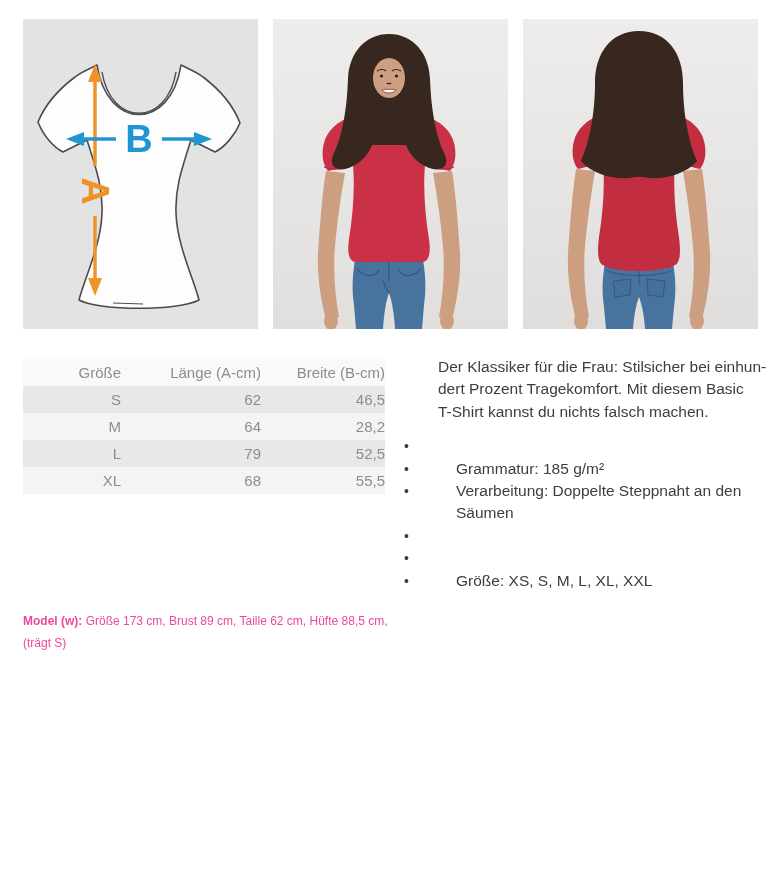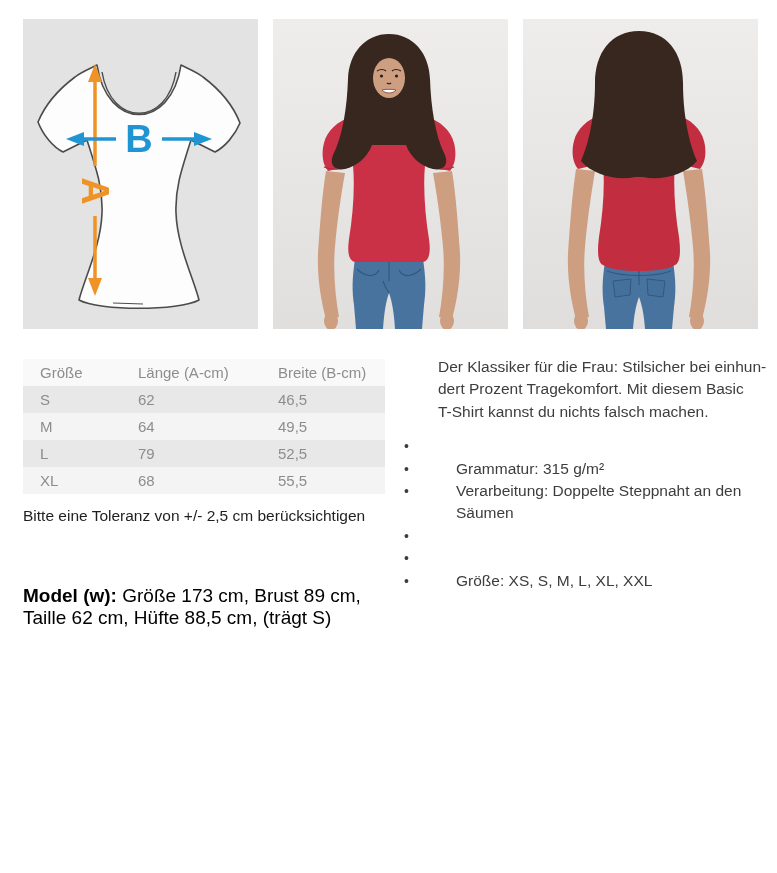--- a/index.html
+++ b/index.html
@@ -11,28 +11,28 @@
   .images-row { position:absolute; top:19px; left:23px; width:735px; display:flex; gap:15px; }
   .img-box { width:235px; height:310px; overflow:hidden; }
   .img-box svg { display:block; width:235px; height:310px; }
 
   
   .left-col { position:absolute; left:23px; top:359px; width:362px; }
   table.size-table { width:362px; border-collapse:collapse; table-layout:fixed; }
   table.size-table col.c1 { width:98px; } table.size-table col.c2 { width:140px; }
   table.size-table col.c3 { width:124px; }
   table.size-table th, table.size-table td {
-      text-align:left; font-size:15px; line-height:19px; font-weight:400;
+      text-align:right; font-size:15px; line-height:19px; font-weight:400;
       color:#8d8d8d; padding:4px 0 4px 17px; }
   table.size-table thead tr { background:#f9f9f9; }
   table.size-table tbody tr:nth-child(odd)  { background:#e8e8e8; }
   table.size-table tbody tr:nth-child(even) { background:#f4f4f4; }
 
   .tolerance { margin-top:13px; font-size:15.5px; color:#1f1f1f; }
-  .model-info { margin-top:60px; font-size:19px; line-height:22px; color:#000000; width:370px; }
+  .model-info { margin-top:116px; font-size:12px; line-height:22px; color:#ec4899; width:370px; }
   .model-info b { font-weight:700; }
 
   
   .right-col { position:absolute; left:401px; top:356px; width:366px;
                font-size:15.5px; line-height:22.4px; color:#3d3d3d; }
   .ml { white-space:pre-wrap;margin-left:37px; }
   ul.desc-list { list-style:none; margin-top:12px; }
   ul.desc-list li { display:flex; }
   ul.desc-list .dot { width:18px; flex:0 0 18px; padding-left:3px; font-size:14px; }
 </style>
@@ -158,51 +158,50 @@
       </thead>
       <tbody>
         <tr>
           <td>S</td>
           <td>62</td>
           <td>46,5</td>
         </tr>
         <tr>
           <td>M</td>
           <td>64</td>
-          <td>49,5</td>
+          <td>28,2</td>
         </tr>
         <tr>
           <td>L</td>
           <td>79</td>
           <td>52,5</td>
         </tr>
         <tr>
           <td>XL</td>
           <td>68</td>
           <td>55,5</td>
         </tr>
       </tbody>
     </table>
 
-    <p class="tolerance">Bitte eine Toleranz von +/- 2,5 cm berücksichtigen</p>
 
     <p class="model-info"><b>Model (w):</b><span> Größe 173 cm, Brust 89 cm, Taille 62 cm, Hüfte 88,5 cm, (trägt S)</span></p>
   </div>
 
   <div class="right-col">
     <p class="ml">Der Klassiker für die Frau: Stilsicher bei einhun-
 dert Prozent Tragekomfort. Mit diesem Basic
 T-Shirt kannst du nichts falsch machen.</p>
     <ul class="desc-list">
       <li>
         <span class="dot">•</span>
       </li>
       <li>
         <span class="dot">•</span>
-        <span class="ml">Grammatur: 315 g/m²</span>
+        <span class="ml">Grammatur: 185 g/m²</span>
       </li>
       <li>
         <span class="dot">•</span>
         <span class="ml">Verarbeitung: Doppelte Steppnaht an den
 Säumen</span>
       </li>
       <li>
         <span class="dot">•</span>
       </li>
       <li>

